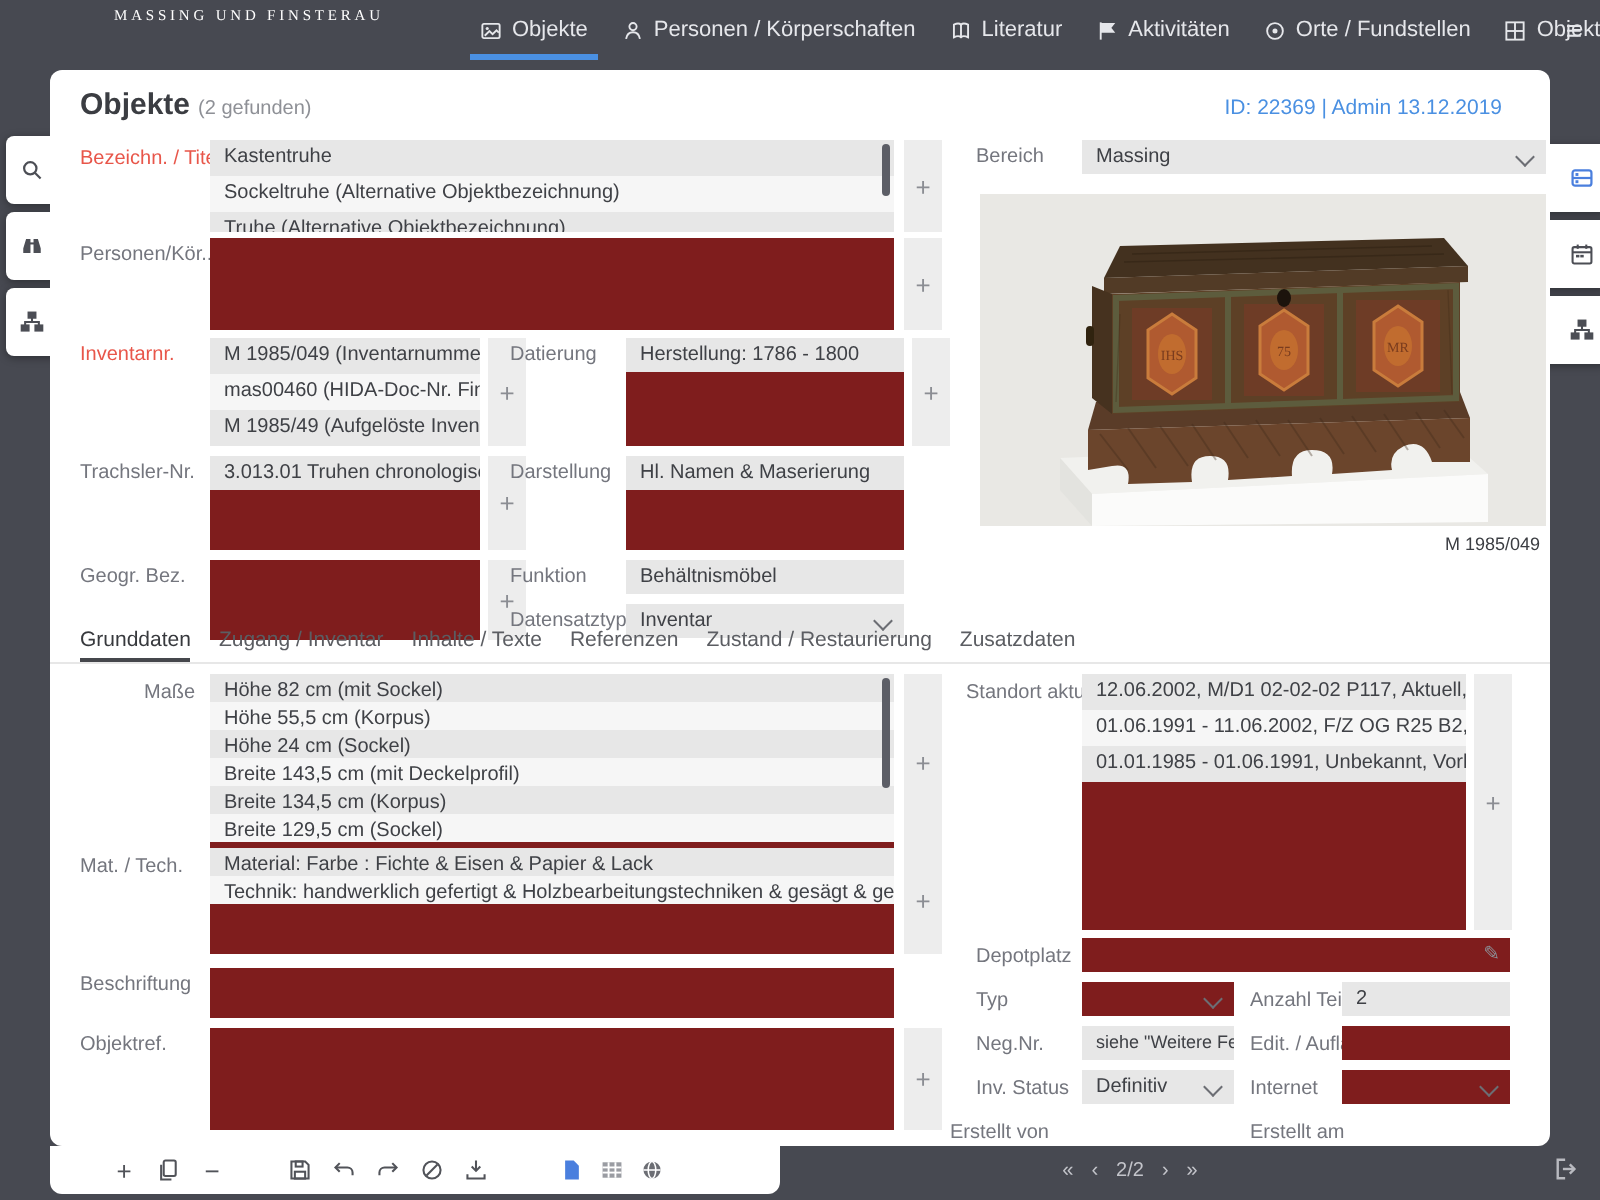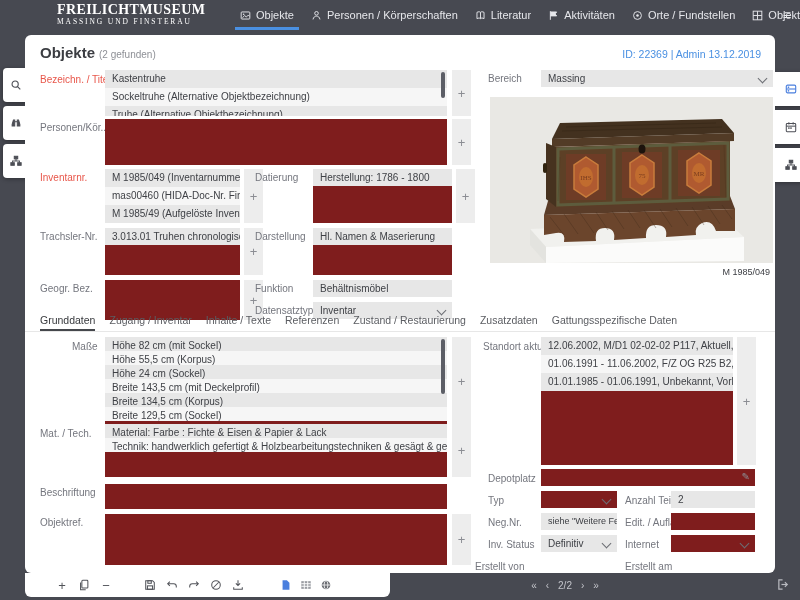--- a/index.html
+++ b/index.html
@@ -15,21 +15,21 @@
   .nav-item.active::after{content:"";position:absolute;left:-5px;right:-5px;bottom:0;height:3px;background:#4a90e2;}
   .menu-btn{position:absolute;right:9px;top:0;height:30px;display:flex;align-items:center;color:#e6e7eb;font-size:14px;}
   
   .sidetab{position:absolute;width:30px;height:34px;background:#fff;border-radius:4px;box-shadow:0 1px 4px rgba(0,0,0,.35);display:flex;align-items:center;color:#4c4e55;z-index:1;}
   .sidetab.l{left:3px;padding-left:7px;}
   .sidetab.r{left:767px;justify-content:flex-end;padding-right:7px;}
   
   .panel{position:absolute;left:25px;top:35px;width:750px;height:538px;background:#fff;border-radius:6px;z-index:2;overflow:hidden;}
   .ptitle{position:absolute;left:15px;top:9px;font-size:15px;font-weight:bold;color:#3b3d42;}
   .pcount{font-size:10px;font-weight:normal;color:#8e9096;margin-left:4px;}
-  .pmeta{position:absolute;right:14px;top:13px;font-size:10.5px;color:#4a90e2;text-align:right;}
+  .pmeta{position:absolute;right:24px;top:13px;font-size:10.5px;color:#4a90e2;text-align:right;}
   .lbl{position:absolute;font-size:10px;color:#74767e;white-space:nowrap;}
   .lbl.red{color:#e8564a;}
   .box{position:absolute;background:#7f1d1d;overflow:hidden;font-size:10px;color:#3f4146;}
   .rows .row{height:18px;line-height:18px;padding:0 7px;white-space:nowrap;overflow:hidden;}
   .rows .row:nth-child(odd){background:#e7e7e7;}
   .rows .row:nth-child(even){background:#f6f6f6;}
   .rows17 .row{height:14px;line-height:17px;}
   .val{height:17px;line-height:17px;padding:0 7px;background:#e7e7e7;white-space:nowrap;overflow:hidden;}
   .plus{position:absolute;background:#ededed;color:#8b8d93;display:flex;align-items:center;justify-content:center;font-size:13px;cursor:default;}
   .chev{position:absolute;right:7px;top:5px;width:6px;height:6px;border-right:1.4px solid #6c6e74;border-bottom:1.4px solid #6c6e74;transform:rotate(45deg);}
@@ -44,21 +44,20 @@
   .pager{position:absolute;left:505px;top:573px;width:120px;height:24px;display:flex;align-items:center;justify-content:center;gap:9px;color:#c3c4ca;font-size:10px;z-index:3;}
   .exit{position:absolute;right:10px;top:578px;color:#b9bac0;z-index:3;}
 </style>
 </head>
 <body>
 
 <div class="page">
 
   <div class="topbar">
     <div class="logo">
-      <div class="l1">FREILICHTMUSEUM</div>
       <div class="l2">MASSING UND FINSTERAU</div>
     </div>
     <div class="nav">
       <div class="nav-item active">
         <span>
             <svg width="11" height="11" viewBox="0 0 14 14" fill="none" stroke="currentColor" stroke-width="1.2">
               <rect x="1.5" y="2.5" width="11" height="9" rx="1"></rect>
               <circle cx="4.6" cy="5.4" r="1" fill="currentColor" stroke="none"></circle>
               <path d="M3 10l3-3 2 2 2.5-2.5 1.5 1.5"></path>
             </svg>
@@ -299,21 +298,20 @@
     </div>
     <div class="caption" style="left:560px;top:232px;width:185px;">M 1985/049</div>
 
     <div class="tabs">
       <div class="tab active">Grunddaten</div>
       <div class="tab">Zugang / Inventar</div>
       <div class="tab">Inhalte / Texte</div>
       <div class="tab">Referenzen</div>
       <div class="tab">Zustand / Restaurierung</div>
       <div class="tab">Zusatzdaten</div>
-      <div class="tab">Gattungsspezifische Daten</div>
     </div>
 
     <div class="lbl" style="left:15px;top:306px;padding-left:32px;">Maße</div>
     <div class="box rows rows17" style="left:80px;top:302px;width:342px;height:88px;">
       <div class="row">Höhe 82 cm (mit Sockel)</div>
       <div class="row">Höhe 55,5 cm (Korpus)</div>
       <div class="row">Höhe 24 cm (Sockel)</div>
       <div class="row">Breite 143,5 cm (mit Deckelprofil)</div>
       <div class="row">Breite 134,5 cm (Korpus)</div>
       <div class="row">Breite 129,5 cm (Sockel)</div>

